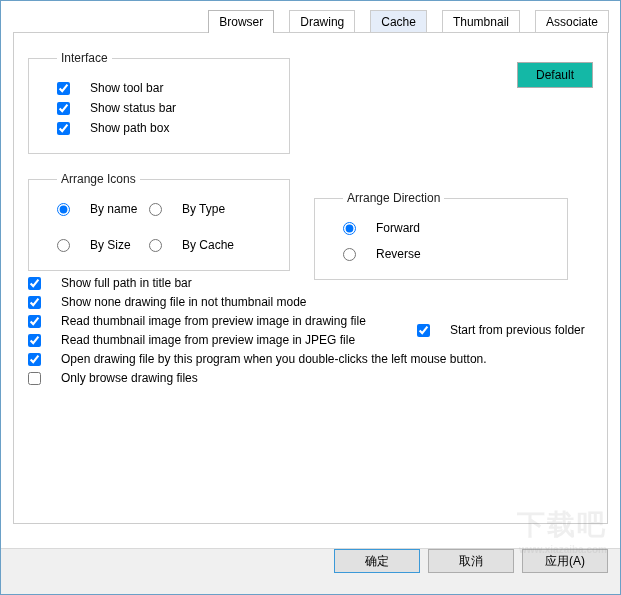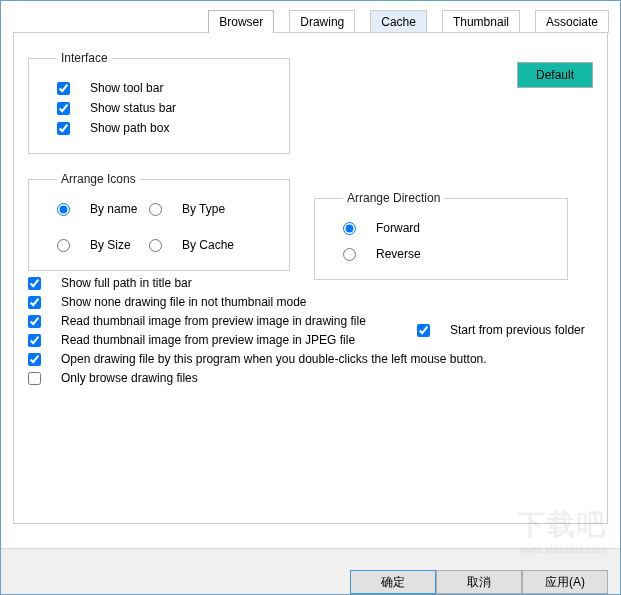--- a/index.html
+++ b/index.html
@@ -126,23 +126,23 @@
   .start-prev {
     position: absolute;
     left: 382px;
     top: 284px;
     margin-left: 21px;
   }
   .footer {
     height: 46px;
     border-top: 1px solid #d9d9d9;
     display: flex;
-    align-items: flex-end;
+    align-items: flex-start;
     justify-content: flex-end;
-    gap: 0;
+    gap: 8px;
     padding-right: 12px;
     background: #f0f0f0;
   }
   .btn {
     width: 86px;
     height: 24px;
     border: 1px solid #adadad;
     background: #e1e1e1;
     text-align: center;
     line-height: 22px;

